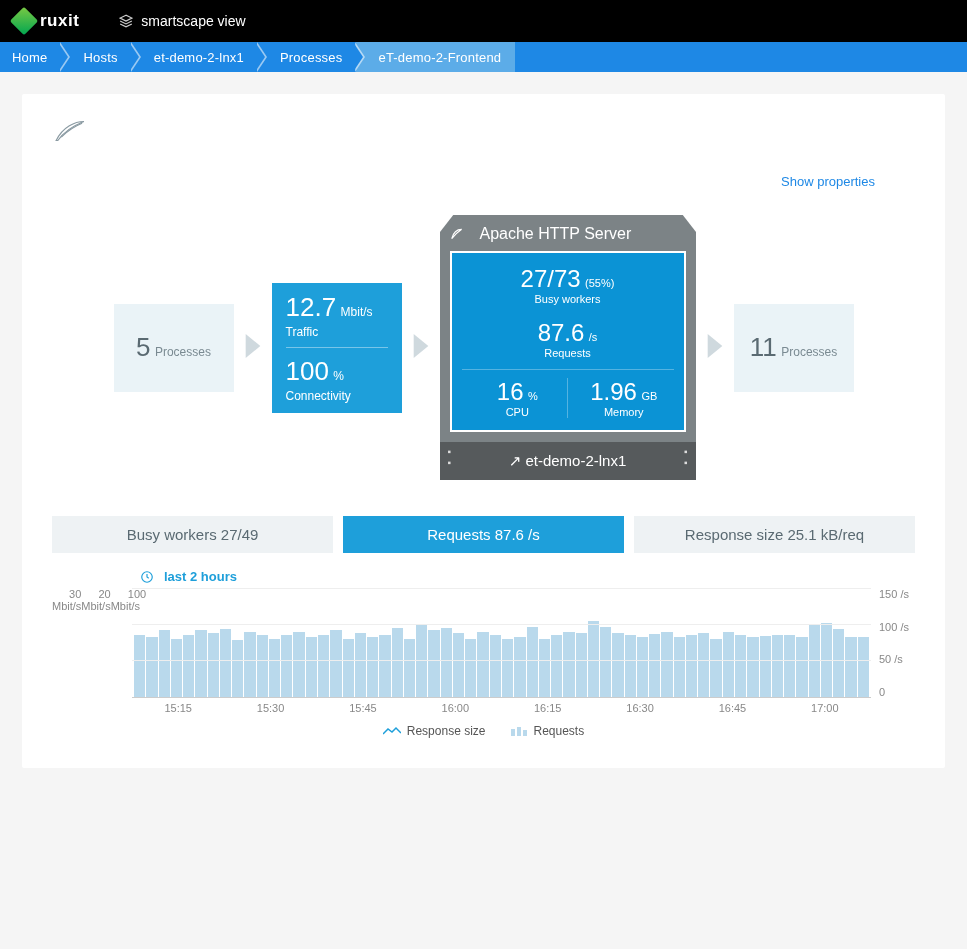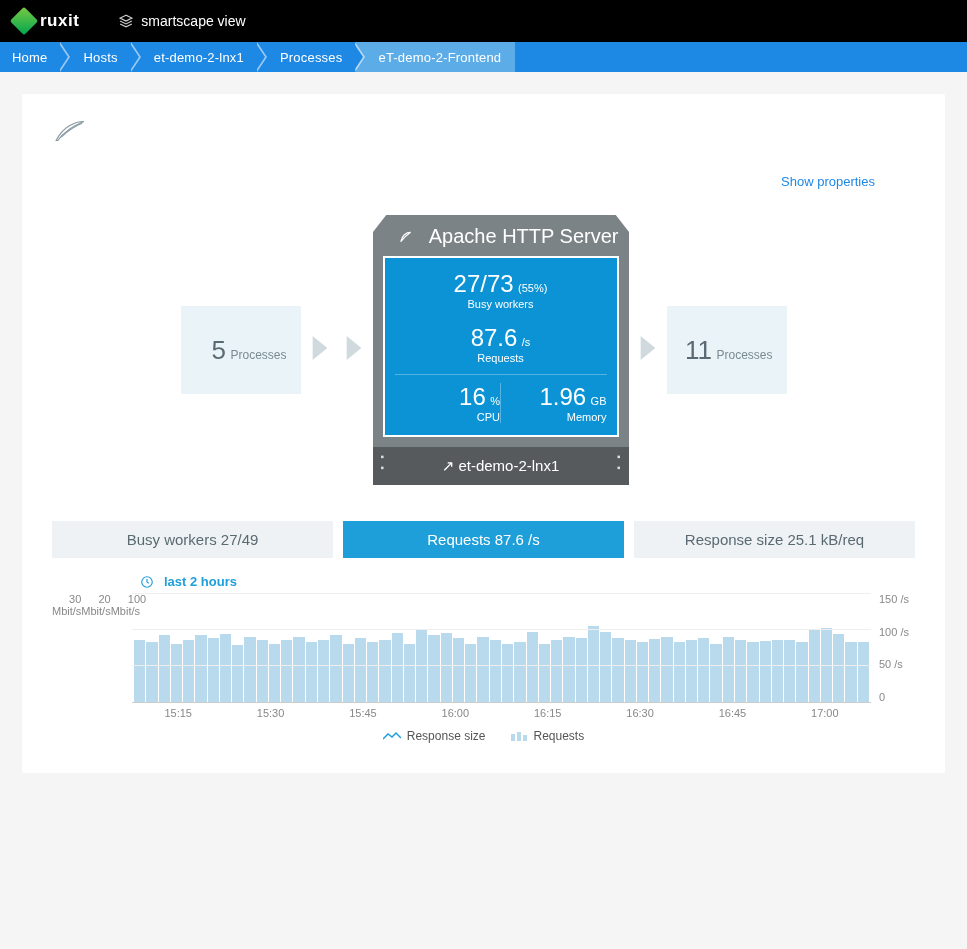--- a/index.html
+++ b/index.html
@@ -17,42 +17,42 @@
 .crumb.active { background: #5cace8; }
 .crumb.active::before { border-left-color: #5cace8; }
 .crumb:last-child::after, .crumb:last-child::before { display: none; }
 .main { padding: 22px; }
 .card { background: #fff; border-radius: 2px; padding: 24px 30px 30px; }
 .page-title { display: flex; align-items: center; gap: 14px; color: #5a6a72; font-size: 23px; font-weight: 400; margin-bottom: 30px; }
 .feather { width: 36px; height: 26px; }
 .show-props { text-align: right; color: #1e88e5; font-size: 13px; margin-bottom: 26px; cursor: pointer; padding-right: 40px; }
 .flow { display: flex; align-items: center; justify-content: center; gap: 4px; margin-bottom: 36px; }
 .flow-box { display: flex; flex-direction: column; justify-content: center; padding: 12px 14px; }
-.pale { background: #eaf3f7; width: 120px; height: 88px; text-align: right; color: #7a8a92; }
+.pale { background: #eaf3f7; width: 120px; height: 88px; text-align: center; color: #7a8a92; }
 .pale .big { font-size: 26px; color: #5a6a72; font-weight: 300; }
 .pale .lbl { font-size: 12px; }
 .arrow { color: #c8d2d8; padding: 0 4px; }
 .arrow svg { width: 22px; height: 30px; }
 .blue { background: #1e9fda; color: #fff; width: 130px; height: 130px; text-align: left; padding: 14px; }
 .blue .ln { margin-bottom: 2px; }
 .blue .big { font-size: 26px; font-weight: 300; }
 .blue .unit { font-size: 12px; }
 .blue .lbl { font-size: 12px; }
 .blue hr { border: none; border-top: 1px solid rgba(255,255,255,0.4); margin: 8px 0; }
 .stack { width: 256px; text-align: center; }
 .stack-head { background: #565a5c; color: #fff; padding: 8px; font-size: 13px; }
 .stack-head .big { font-size: 22px; font-weight: 300; }
 .stack-body { background: #7c8386; padding: 10px; position: relative; }
 .stack-body::before, .stack-body::after { content: ""; position: absolute; top: -1px; width: 0; height: 0; border-top: 18px solid #fff; }
 .stack-body::before { left: 0; border-right: 14px solid transparent; }
 .stack-body::after { right: 0; border-left: 14px solid transparent; }
-.apache-label { color: #fff; font-size: 20px; margin-bottom: 8px; display: flex; align-items: center; justify-content: flex-end; gap: 16px; }
+.apache-label { color: #fff; font-size: 16px; margin-bottom: 8px; display: flex; align-items: center; justify-content: flex-start; gap: 16px; }
 .inner-blue { background: #0b93d5; border: 2px solid #fff; padding: 12px 10px; color: #fff; }
 .row2 { display: flex; border-top: 1px solid rgba(255,255,255,0.3); margin-top: 10px; padding-top: 8px; }
-.row2 > div { flex: 1; text-align: right; padding-left: 6px; }
+.row2 > div { flex: 1; text-align: center; padding-left: 6px; }
 .row2 > div:first-child { border-right: 1px solid rgba(255,255,255,0.3); }
 .inner-blue .big { font-size: 24px; font-weight: 300; }
 .inner-blue .unit { font-size: 11px; }
 .inner-blue .lbl { font-size: 11px; }
 .stack-foot { background: #565a5c; color: #fff; padding: 10px; font-size: 15px; position: relative; }
 .stack-foot .dots { position: absolute; top: 4px; font-size: 10px; color: #ddd; }
 .stack-foot .dleft { left: 8px; } .stack-foot .dright { right: 8px; }
 .tabs { display: flex; gap: 10px; margin-bottom: 16px; }
 .tab { flex: 1; text-align: center; padding: 10px; background: #eef2f4; color: #5a6a72; font-size: 15px; cursor: pointer; font-weight: 500; }
 .tab.active { background: #1e9fda; color: #fff; }
@@ -105,20 +105,27 @@
     </div>
     <div class="show-props">Show properties</div>
 
     <div class="flow">
       <div class="flow-box pale">
         <div><span class="big">5</span> <span class="lbl">Processes</span></div>
       </div>
       <div class="arrow"><svg viewBox="0 0 24 30">
             <polygon points="4,2 20,15 4,28" fill="#cfd9de"></polygon>
           </svg></div>
+      <div class="flow-box blue">
+        <div class="ln"><span class="big">12.7</span> <span class="unit">Mbit/s</span></div>
+        <div class="lbl">Traffic</div>
+        <hr>
+        <div class="ln"><span class="big">100</span> <span class="unit">%</span></div>
+        <div class="lbl">Connectivity</div>
+      </div>
       <div class="arrow"><svg viewBox="0 0 24 30">
             <polygon points="4,2 20,15 4,28" fill="#cfd9de"></polygon>
           </svg></div>
 
       <div class="stack">
         <div class="stack-body">
           <div class="apache-label">
             <svg width="14" height="14" viewBox="0 0 24 24" fill="none" stroke="#fff" stroke-width="2">
                 <path d="M20 4 C14 4 6 8 3 20 C8 14 14 8 20 4"></path>
               </svg>

